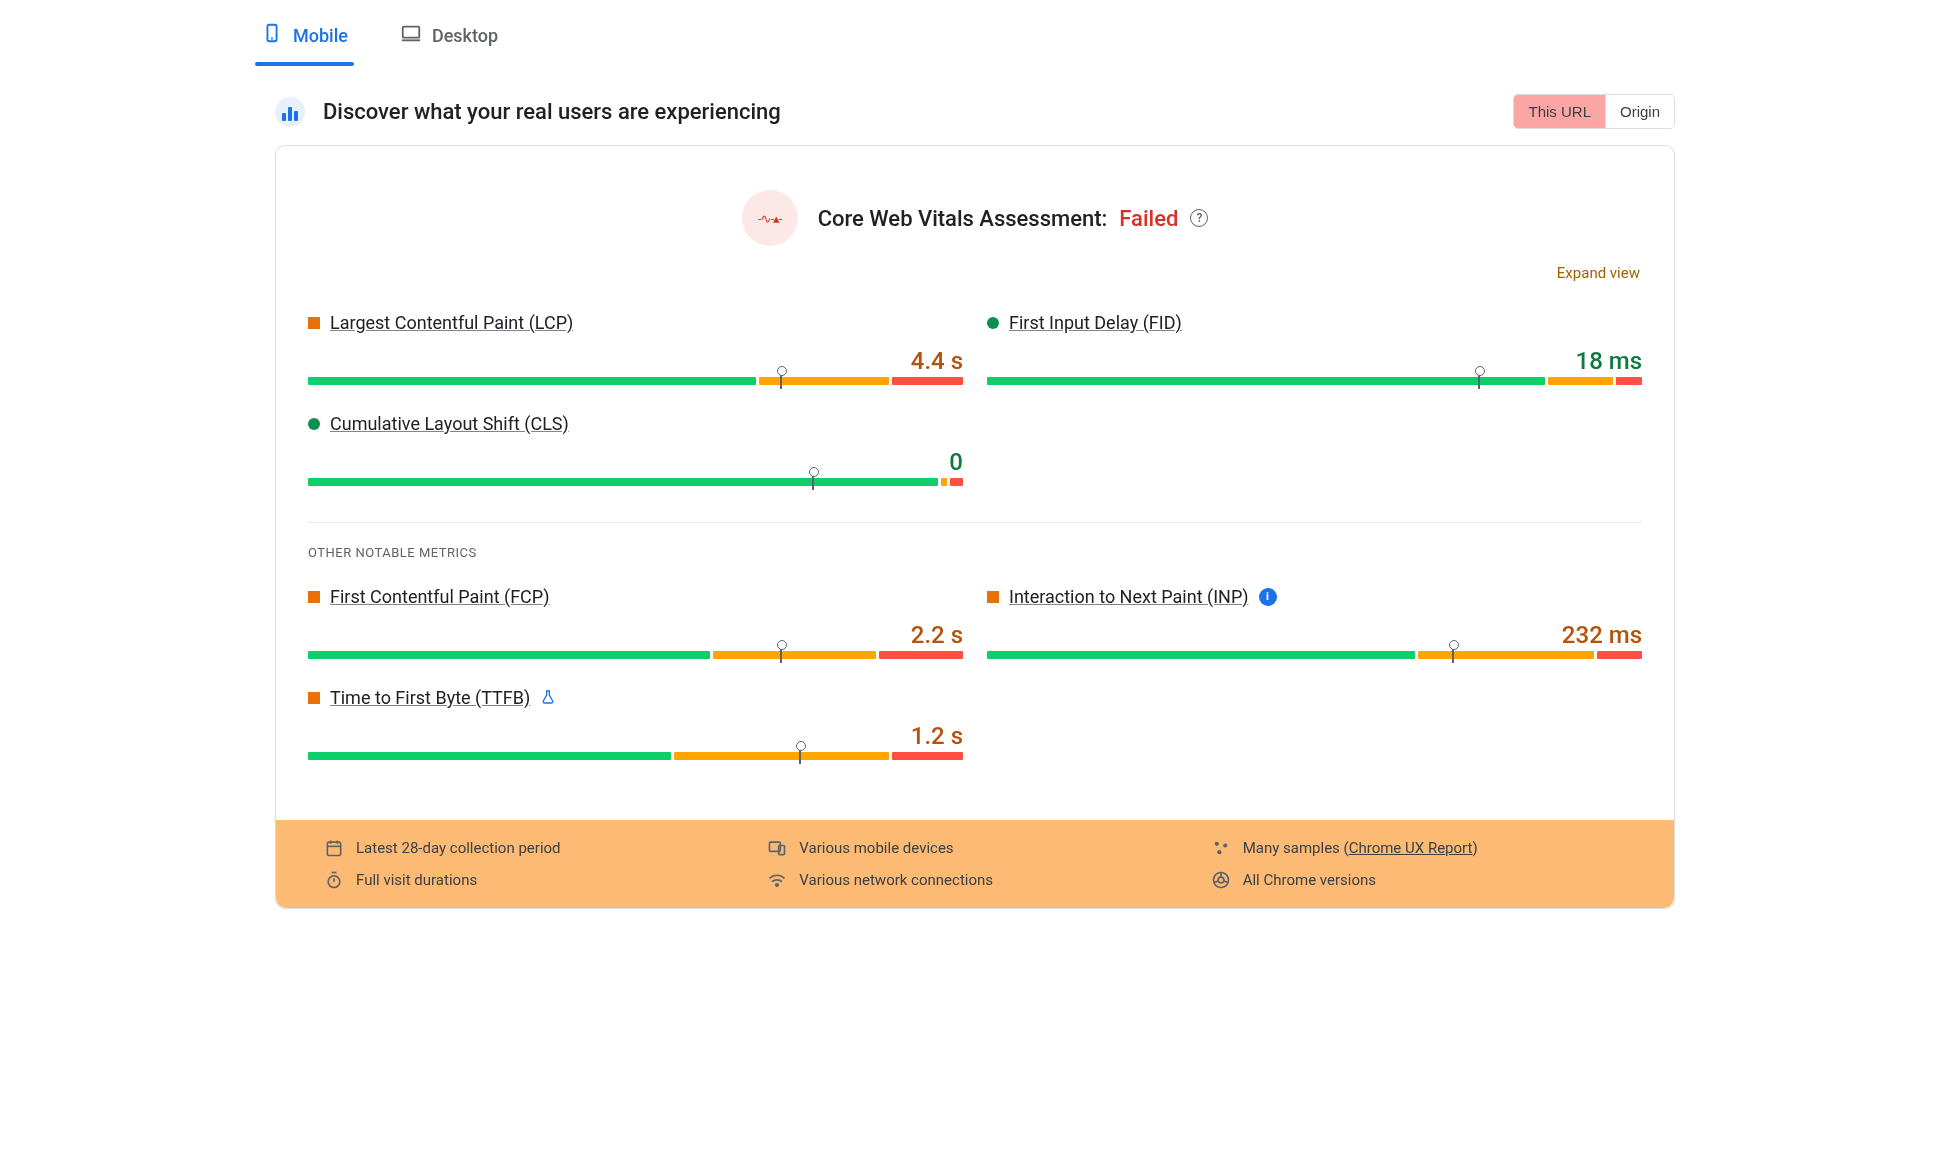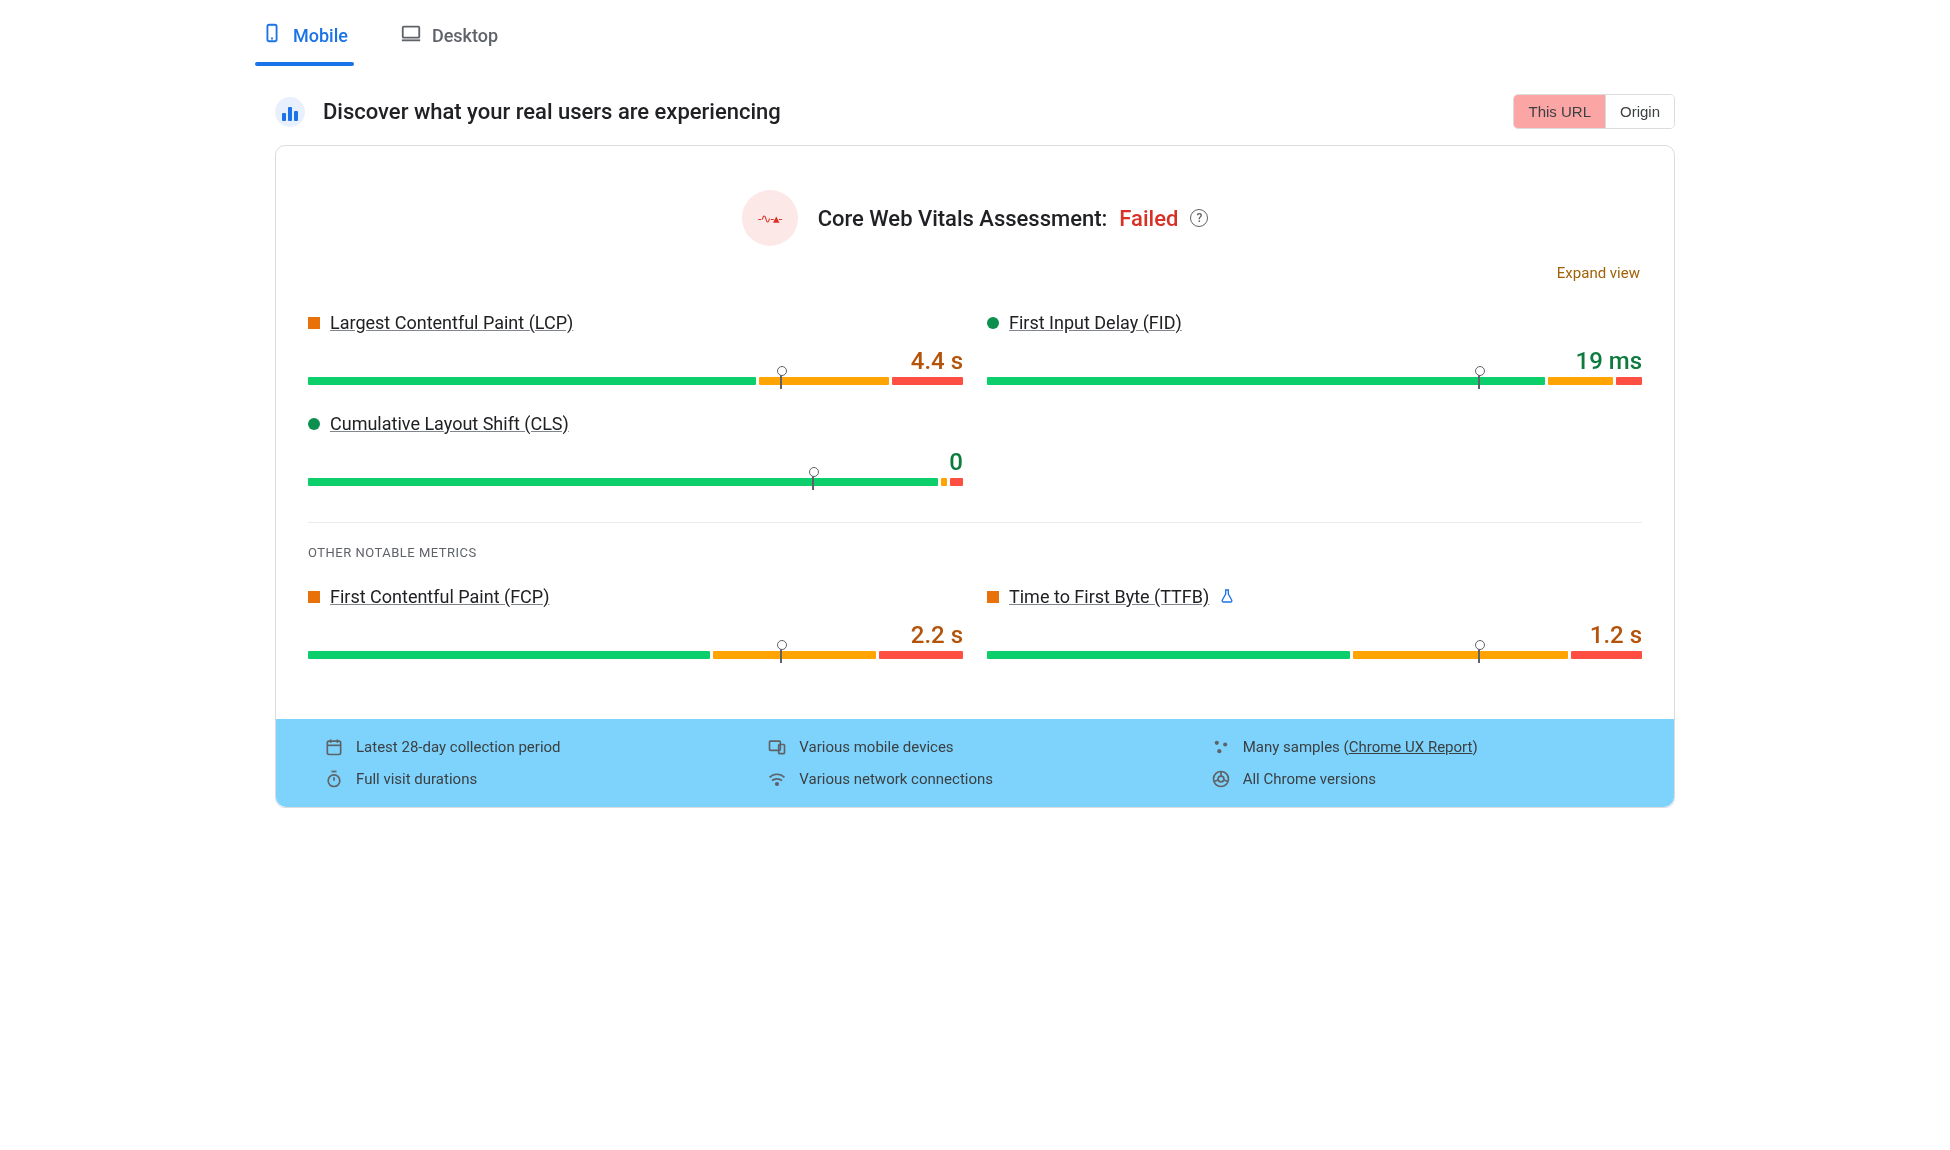--- a/index.html
+++ b/index.html
@@ -227,21 +227,21 @@
   .section-label {
     color: #5f6368;
     font-size: 13px;
     letter-spacing: 0.5px;
     padding: 22px 4px 0 4px;
   }
 
   
   .panel-footer {
     margin: 24px -28px 0 -28px;
-    background: #7dd3fc;
+    background: #fdba74;
     border-bottom-left-radius: 10px;
     border-bottom-right-radius: 10px;
     padding: 18px 48px;
     display: grid;
     grid-template-columns: repeat(3, 1fr);
     gap: 12px 28px;
   }
   .footer-item {
     display: flex;
     align-items: center;
@@ -332,21 +332,21 @@
       <div class="marker" style="left:72%"></div>
     </div>
   </div>
   <div class="metric">
     <div class="metric-header">
       <span class="status-dot circle status-green"></span>
       <span class="metric-name">First Input Delay (FID)</span>
 
     </div>
     <div class="metric-value-row">
-      <span class="metric-value val-green">19 ms</span>
+      <span class="metric-value val-green">18 ms</span>
     </div>
     <div class="bar-wrap">
       <div class="bar">
         <div class="seg seg-g" style="flex:86"></div>
         <div class="seg seg-o" style="flex:10"></div>
         <div class="seg seg-r" style="flex:4"></div>
       </div>
       <div class="marker" style="left:75%"></div>
     </div>
   </div>
@@ -384,20 +384,38 @@
     <div class="metric-value-row">
       <span class="metric-value val-orange">2.2 s</span>
     </div>
     <div class="bar-wrap">
       <div class="bar">
         <div class="seg seg-g" style="flex:62"></div>
         <div class="seg seg-o" style="flex:25"></div>
         <div class="seg seg-r" style="flex:13"></div>
       </div>
       <div class="marker" style="left:72%"></div>
+    </div>
+  </div>
+  <div class="metric">
+    <div class="metric-header">
+      <span class="status-dot square status-orange"></span>
+      <span class="metric-name">Interaction to Next Paint (INP)</span>
+      <span class="info-badge">i</span>
+    </div>
+    <div class="metric-value-row">
+      <span class="metric-value val-orange">232 ms</span>
+    </div>
+    <div class="bar-wrap">
+      <div class="bar">
+        <div class="seg seg-g" style="flex:66"></div>
+        <div class="seg seg-o" style="flex:27"></div>
+        <div class="seg seg-r" style="flex:7"></div>
+      </div>
+      <div class="marker" style="left:71%"></div>
     </div>
   </div>
   <div class="metric">
     <div class="metric-header">
       <span class="status-dot square status-orange"></span>
       <span class="metric-name">Time to First Byte (TTFB)</span>
       <span class="flask-icon"><svg viewBox="0 0 24 24" fill="none" stroke="#1a73e8" stroke-width="2">
                 <path d="M9 3h6M10 3v6l-5 9a2 2 0 0 0 1.8 3h10.4a2 2 0 0 0 1.8-3l-5-9V3"></path>
               </svg></span>
     </div>

